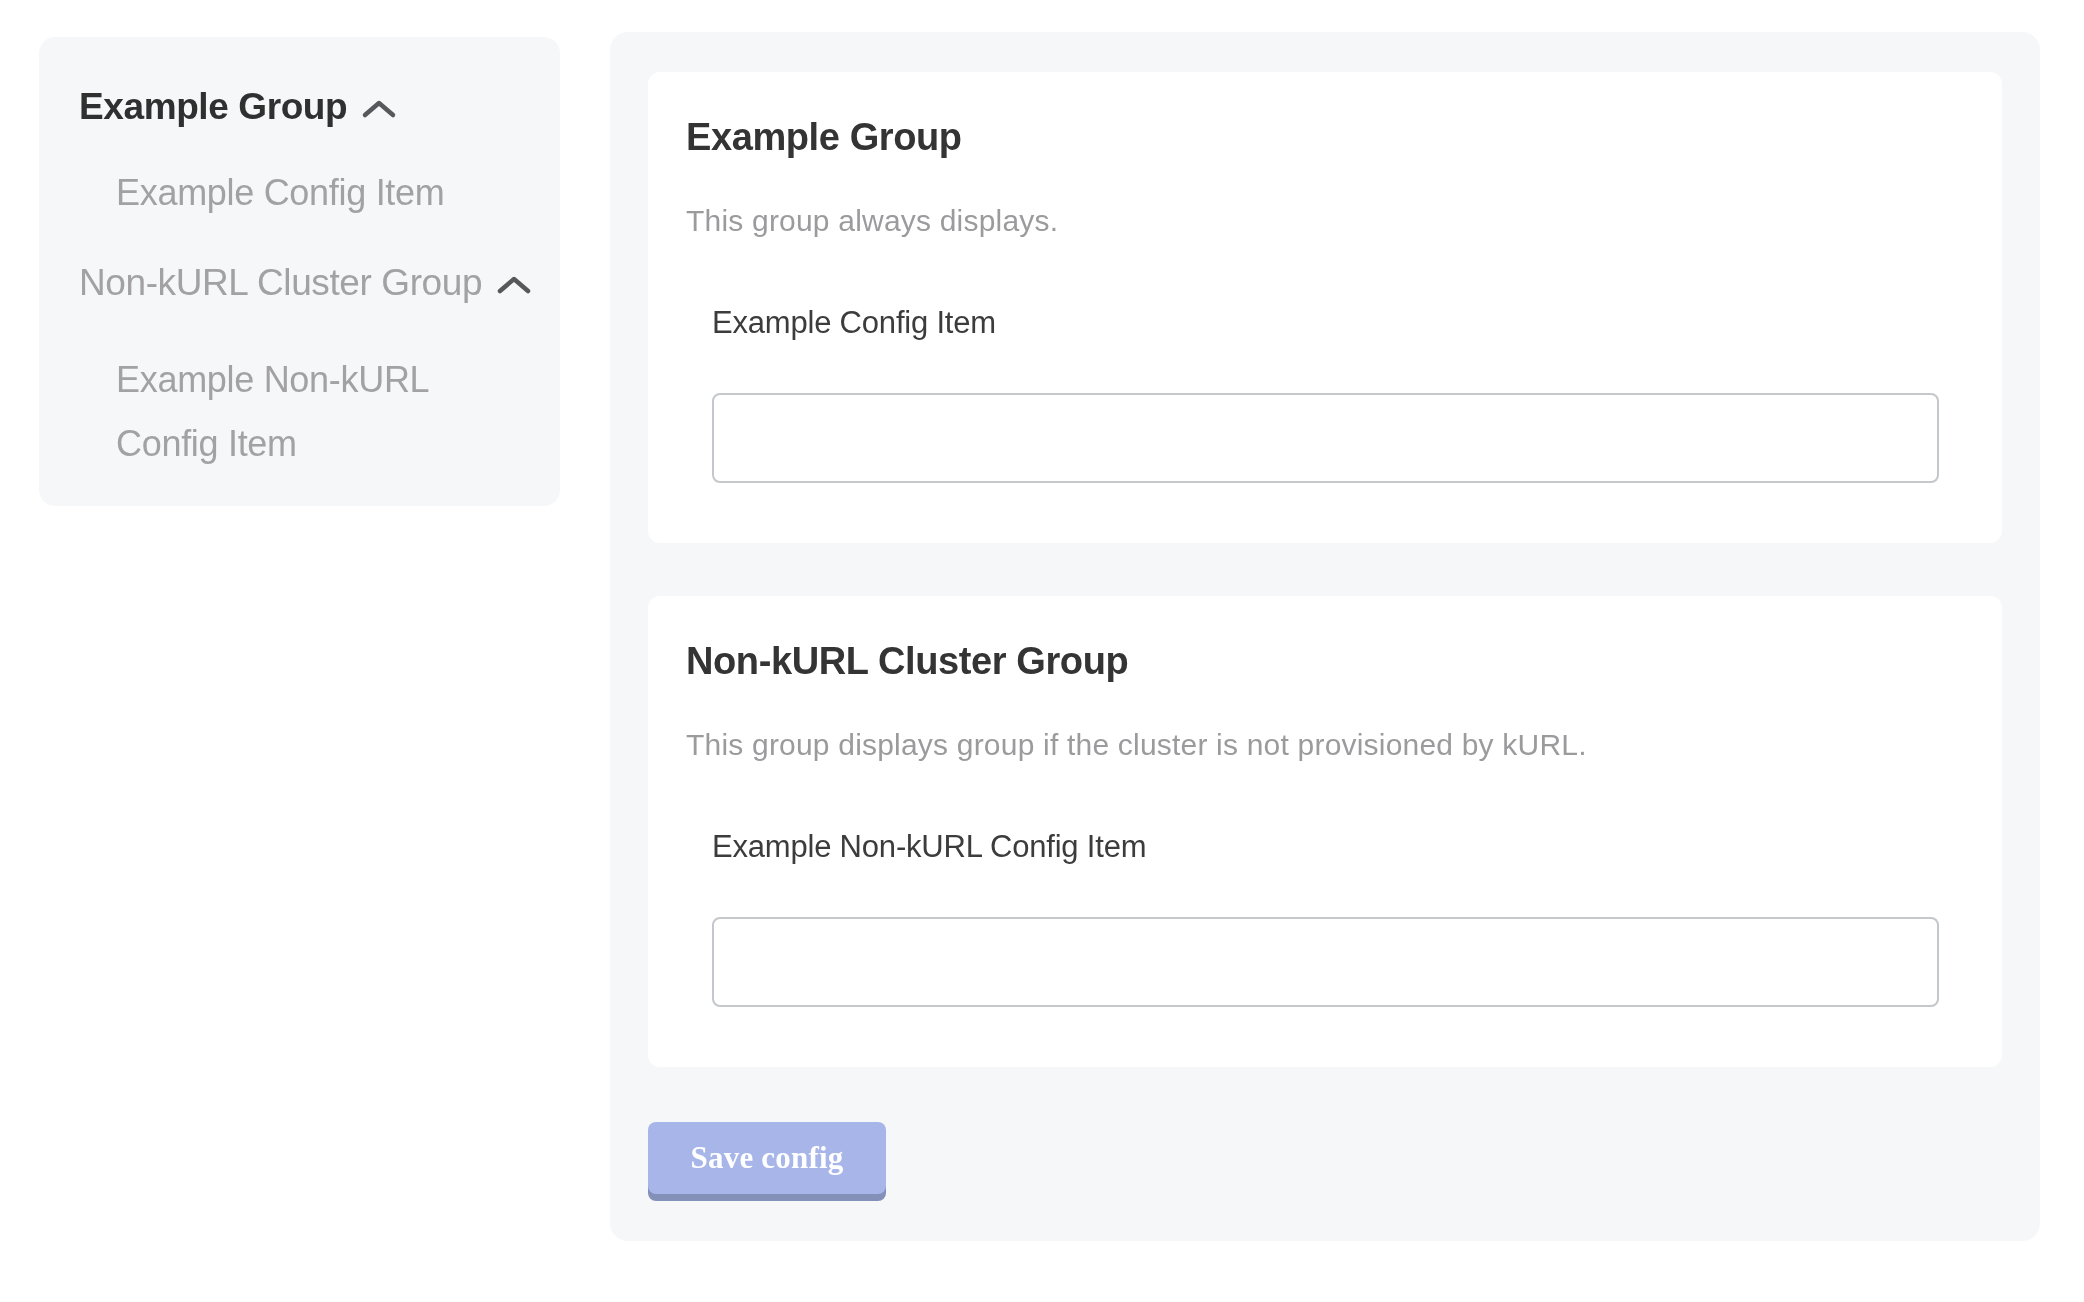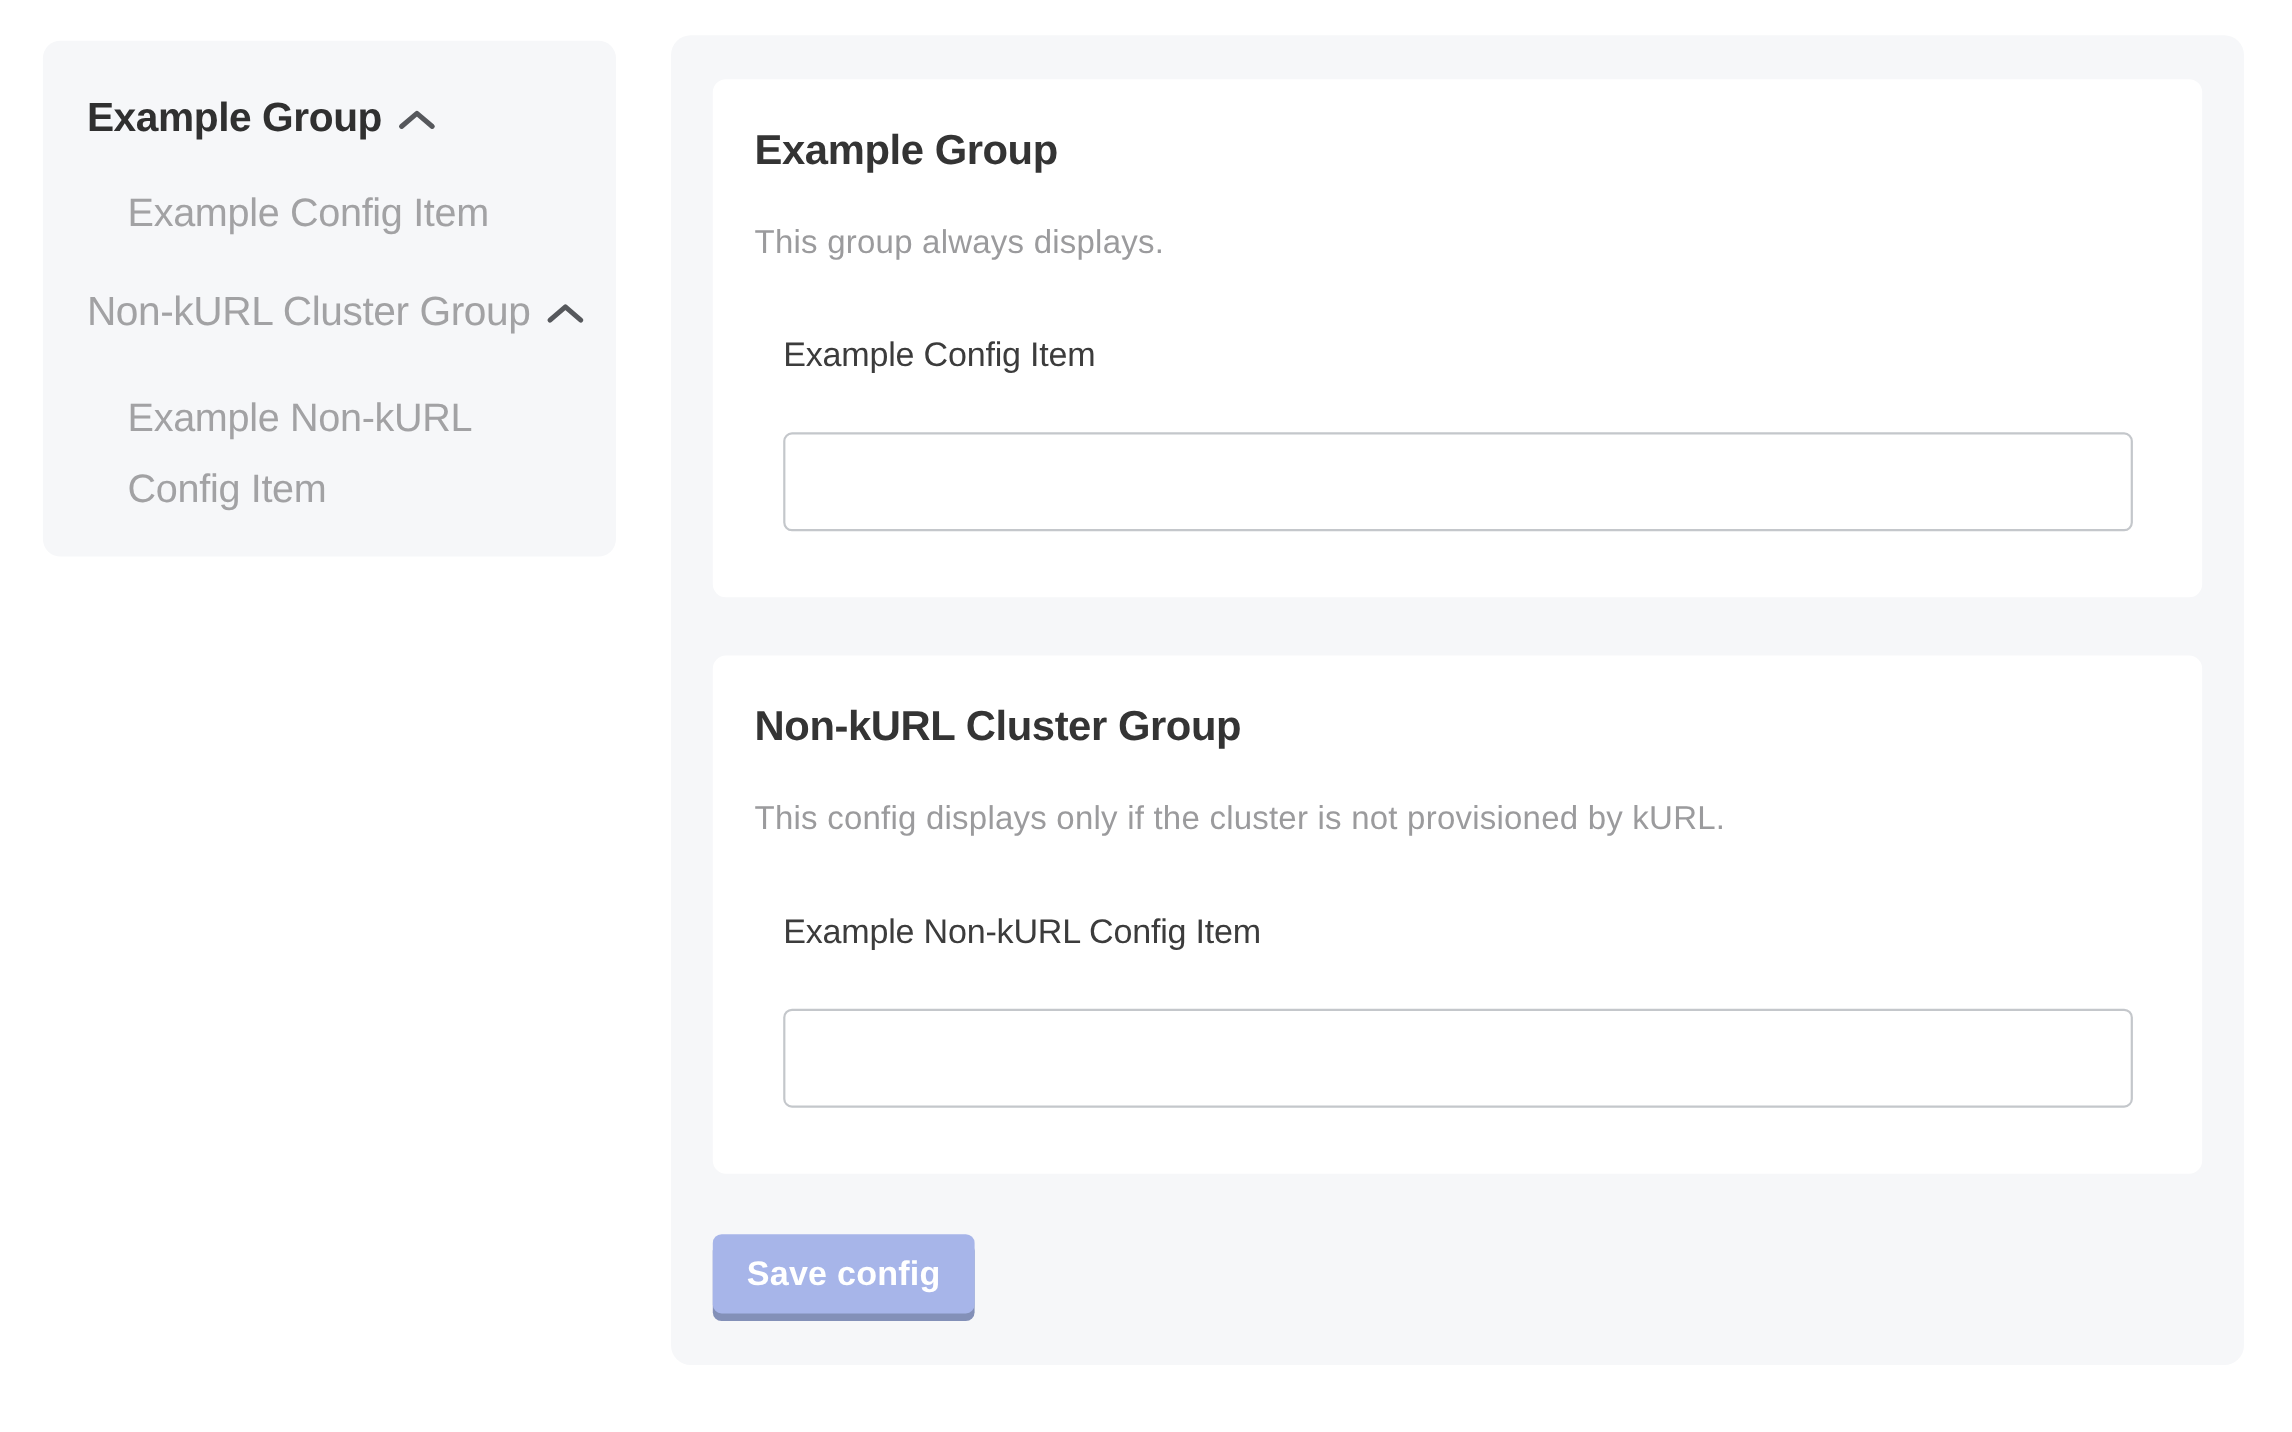--- a/index.html
+++ b/index.html
@@ -116,21 +116,21 @@
     align-items: center;
     justify-content: center;
     margin-top: 55px;
     width: 238px;
     height: 72px;
     background: #a7b5e9;
     border: none;
     border-radius: 8px;
     box-shadow: 0 7px 0 0 #8390b8;
     color: #ffffff;
-    font-family: Liberation Sans, sans-serif;
+    font-family: Liberation Serif, serif;
     font-size: 31px;
     font-weight: 700;
     letter-spacing: 0.2px;
     cursor: default;
   }
 </style>
 </head>
 <body>
 
 <aside class="sidebar">
@@ -167,21 +167,21 @@
     <h2 class="group-title">Example Group</h2>
     <p class="group-desc">This group always displays.</p>
     <div class="config-item">
       <div class="config-item-label">Example Config Item</div>
       <input class="config-item-input" type="text" value="" style="">
     </div>
   </section>
 
   <section class="group-card">
     <h2 class="group-title">Non-kURL Cluster Group</h2>
-    <p class="group-desc">This config displays only if the cluster is not provisioned by kURL.</p>
+    <p class="group-desc">This group displays group if the cluster is not provisioned by kURL.</p>
     <div class="config-item">
       <div class="config-item-label">Example Non-kURL Config Item</div>
       <input class="config-item-input" type="text" value="" style="">
     </div>
   </section>
 
   <button class="save-btn">Save config</button>
 
 </main>
 

